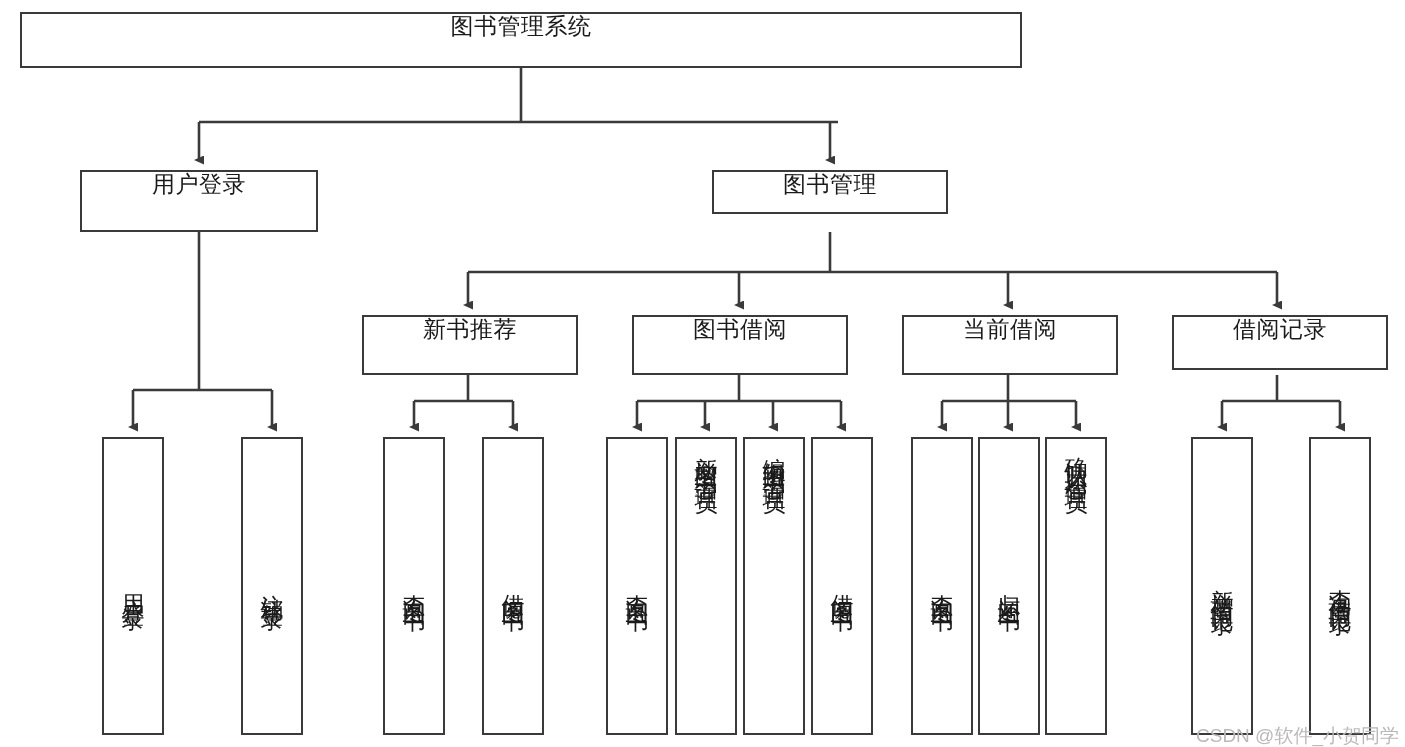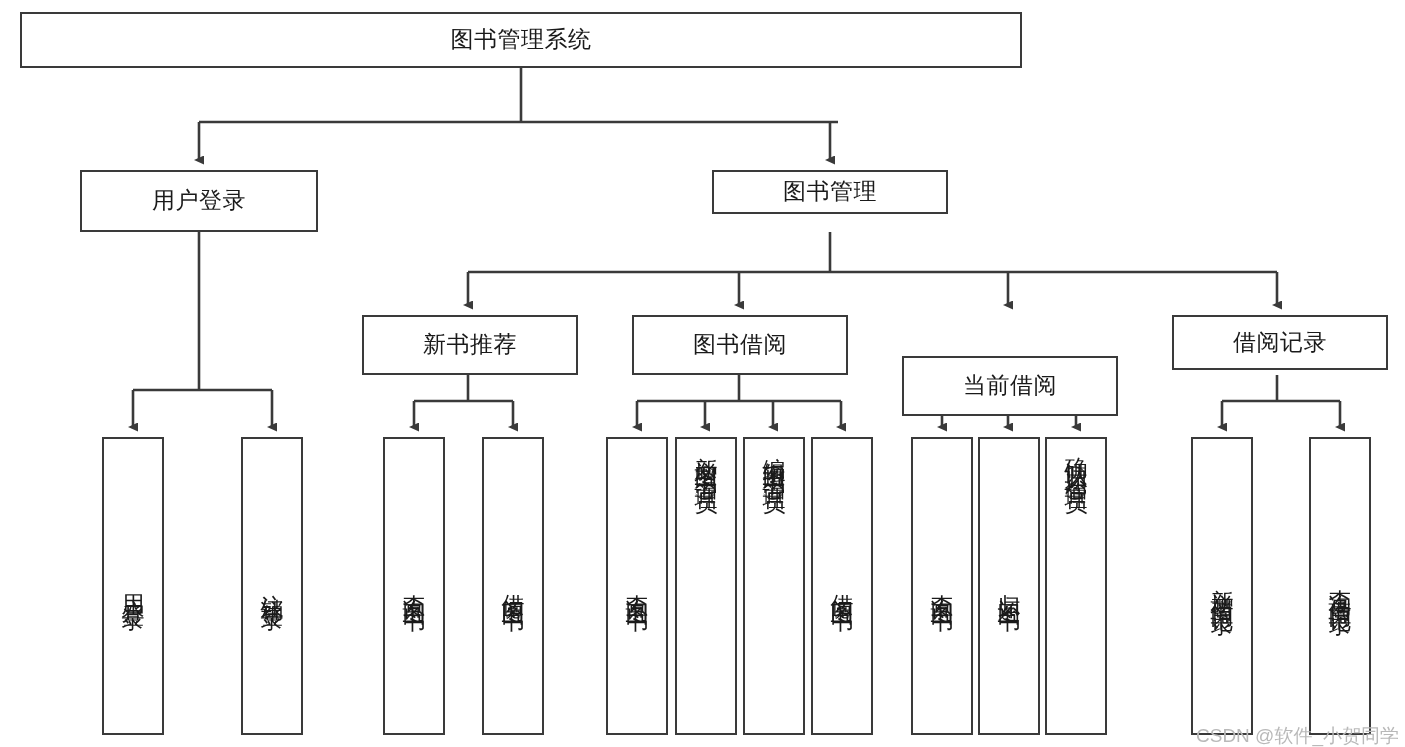--- a/index.html
+++ b/index.html
@@ -28,21 +28,21 @@
     height: 747px;
     pointer-events: none;
   }
   
   .node {
     position: absolute;
     box-sizing: border-box;
     background: #ffffff;
     border: 2.5px solid #3a3a3a;
     display: flex;
-    align-items: center;
+    align-items: flex-start;
     justify-content: center;
     color: #1a1a1a;
     z-index: 2;
   }
   .node .label {
     display: block;
     text-align: center;
     letter-spacing: 0.5px;
   }
   
@@ -155,21 +155,21 @@
   </div>
 
   <div class="node horiz" style="left:362px; top:315px; width:216px; height:60px;">
     <span class="label">新书推荐</span>
   </div>
 
   <div class="node horiz" style="left:632px; top:315px; width:216px; height:60px;">
     <span class="label">图书借阅</span>
   </div>
 
-  <div class="node horiz" style="left:902px; top:315px; width:216px; height:60px;margin-top:41px;">
+  <div class="node horiz" style="left:902px; top:315px; width:216px; height:60px;">
     <span class="label">当前借阅</span>
   </div>
 
   <div class="node horiz" style="left:1172px; top:315px; width:216px; height:55px;">
     <span class="label">借阅记录</span>
   </div>
 
   <div class="node vert mid" style="left:102px; top:437px; width:62px; height:298px;">
     <span class="label">用户登录</span>
   </div>

